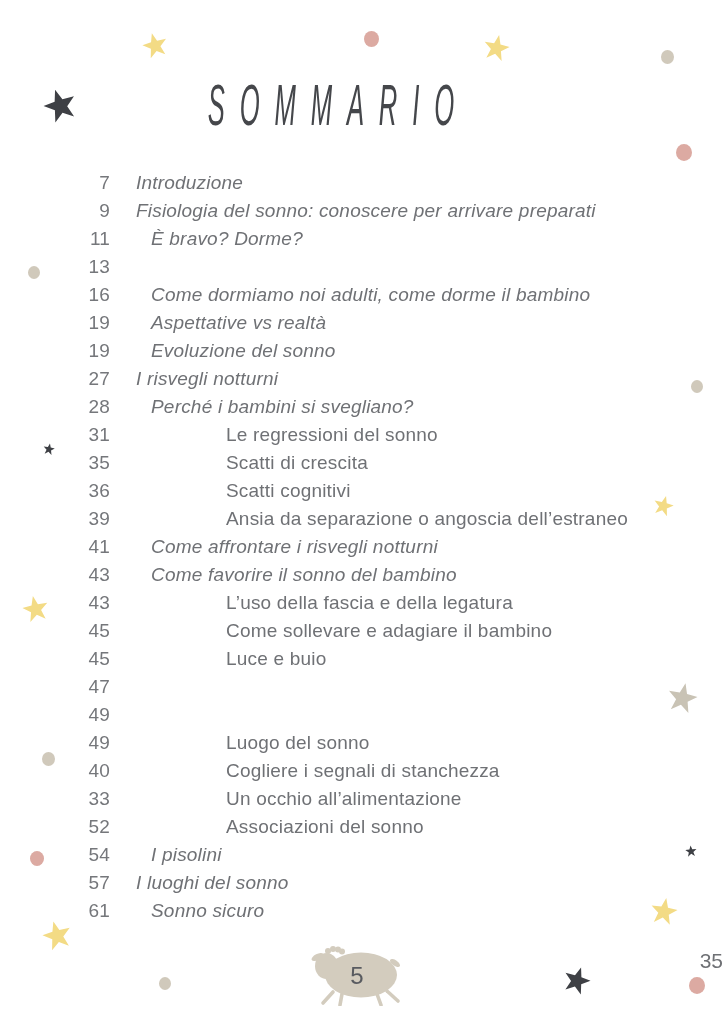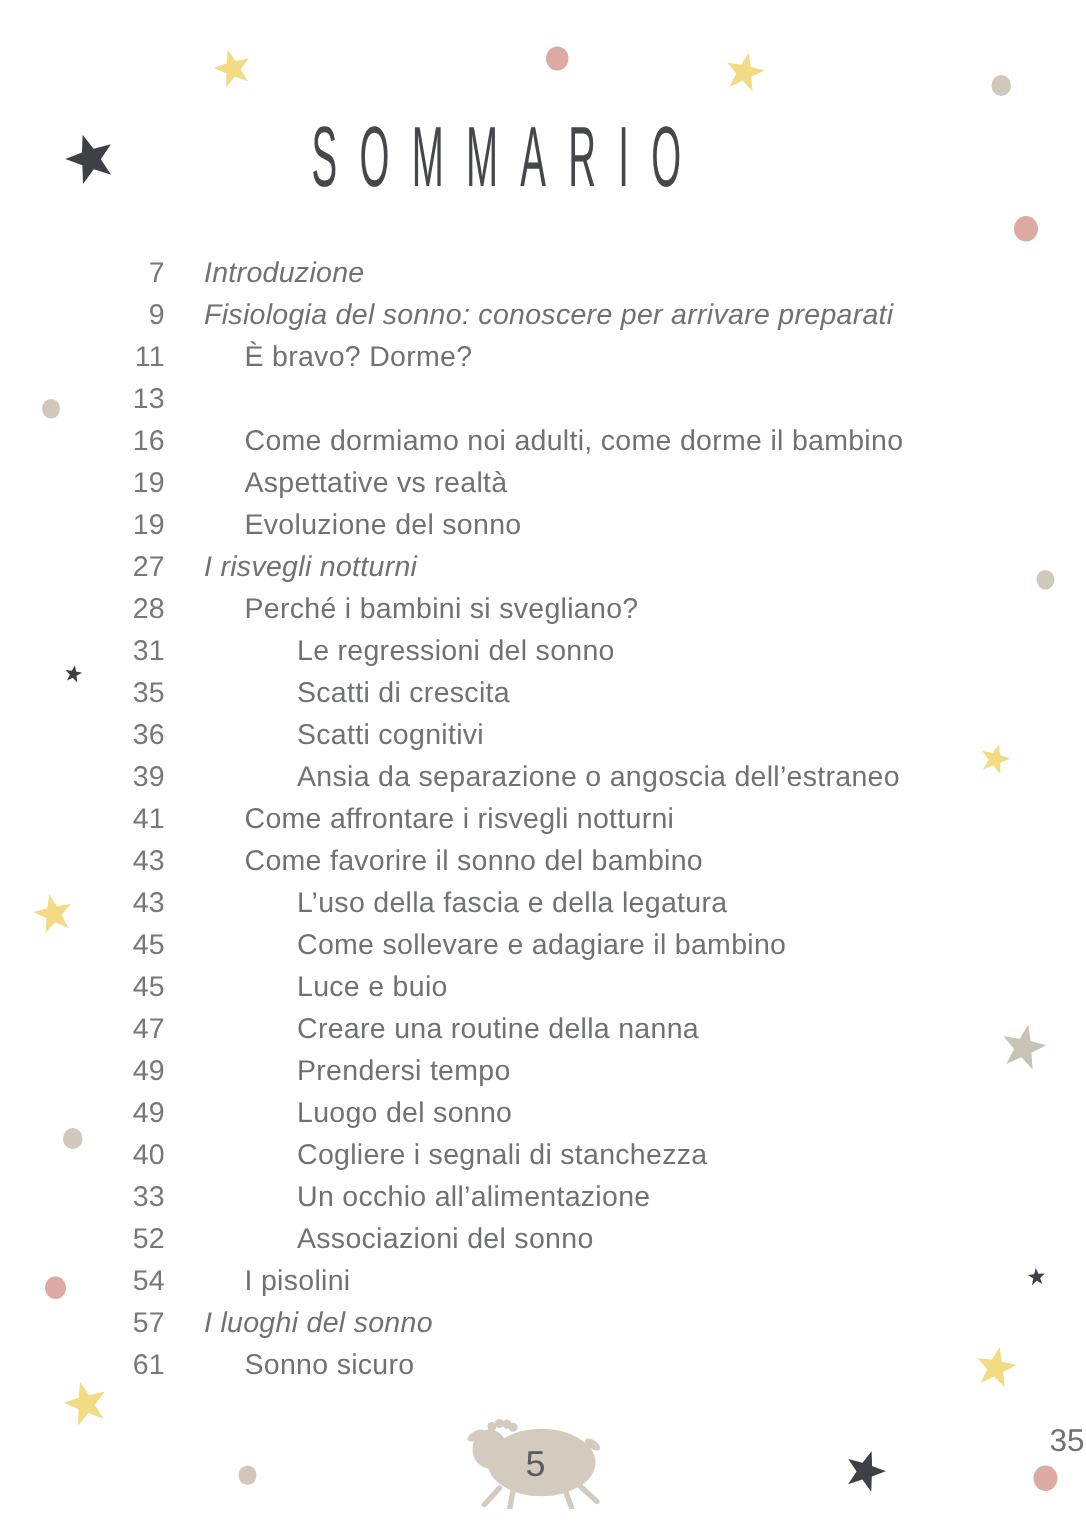--- a/index.html
+++ b/index.html
@@ -6,21 +6,21 @@
   .page{
     position:relative;
     width:724px;height:1024px;
     background:#ffffff;
     overflow:hidden;
     font-family:"Liberation Sans",sans-serif;
   }
   
   .title-wrap{
     position:absolute;top:77px;left:0;width:676px;
-    text-align:center;pointer-events:none;
+    text-align:center;pointer-events:none;font-style:italic;
   }
   .title{
     display:inline-block;
     font-size:57px;line-height:57px;
     font-weight:400;
     letter-spacing:33px;
     color:#45474b;
     transform:scaleX(0.45) scaleY(1.0);
     transform-origin:center top;
     white-space:nowrap;
@@ -32,22 +32,22 @@
   .toc-row{
     display:flex;align-items:center;height:28px;
     font-size:19px;color:#6f7175;letter-spacing:0.2px;
   }
   .toc-num{
     width:110px;text-align:right;flex:0 0 110px;
     color:#75777b;
   }
   .toc-label{white-space:nowrap;}
   .toc-label.lvl0{margin-left:26px;font-style:italic;}
-  .toc-label.lvl1{margin-left:53px;}
-  .toc-label.lvl2{margin-left:88px;}
+  .toc-label.lvl1{margin-left:41px;font-style:italic;}
+  .toc-label.lvl2{margin-left:116px;}
   
   .deco{position:absolute;line-height:0;}
   .deco svg{display:block;}
   
   .sheep{position:absolute;left:311px;top:944px;width:90px;height:62px;}
   
   .corner-num{
     position:absolute;top:949px;right:1px;
     font-size:21px;color:#6f7175;
   }
@@ -128,25 +128,23 @@
       <div class="toc-row">
         <span class="toc-num">45</span>
         <span class="toc-label lvl2">Come sollevare e adagiare il bambino</span>
       </div>
       <div class="toc-row">
         <span class="toc-num">45</span>
         <span class="toc-label lvl2">Luce e buio</span>
       </div>
       <div class="toc-row">
         <span class="toc-num">47</span>
-        <span class="toc-label lvl2">Creare una routine della nanna</span>
       </div>
       <div class="toc-row">
         <span class="toc-num">49</span>
-        <span class="toc-label lvl2">Prendersi tempo</span>
       </div>
       <div class="toc-row">
         <span class="toc-num">49</span>
         <span class="toc-label lvl2">Luogo del sonno</span>
       </div>
       <div class="toc-row">
         <span class="toc-num">40</span>
         <span class="toc-label lvl2">Cogliere i segnali di stanchezza</span>
       </div>
       <div class="toc-row">

